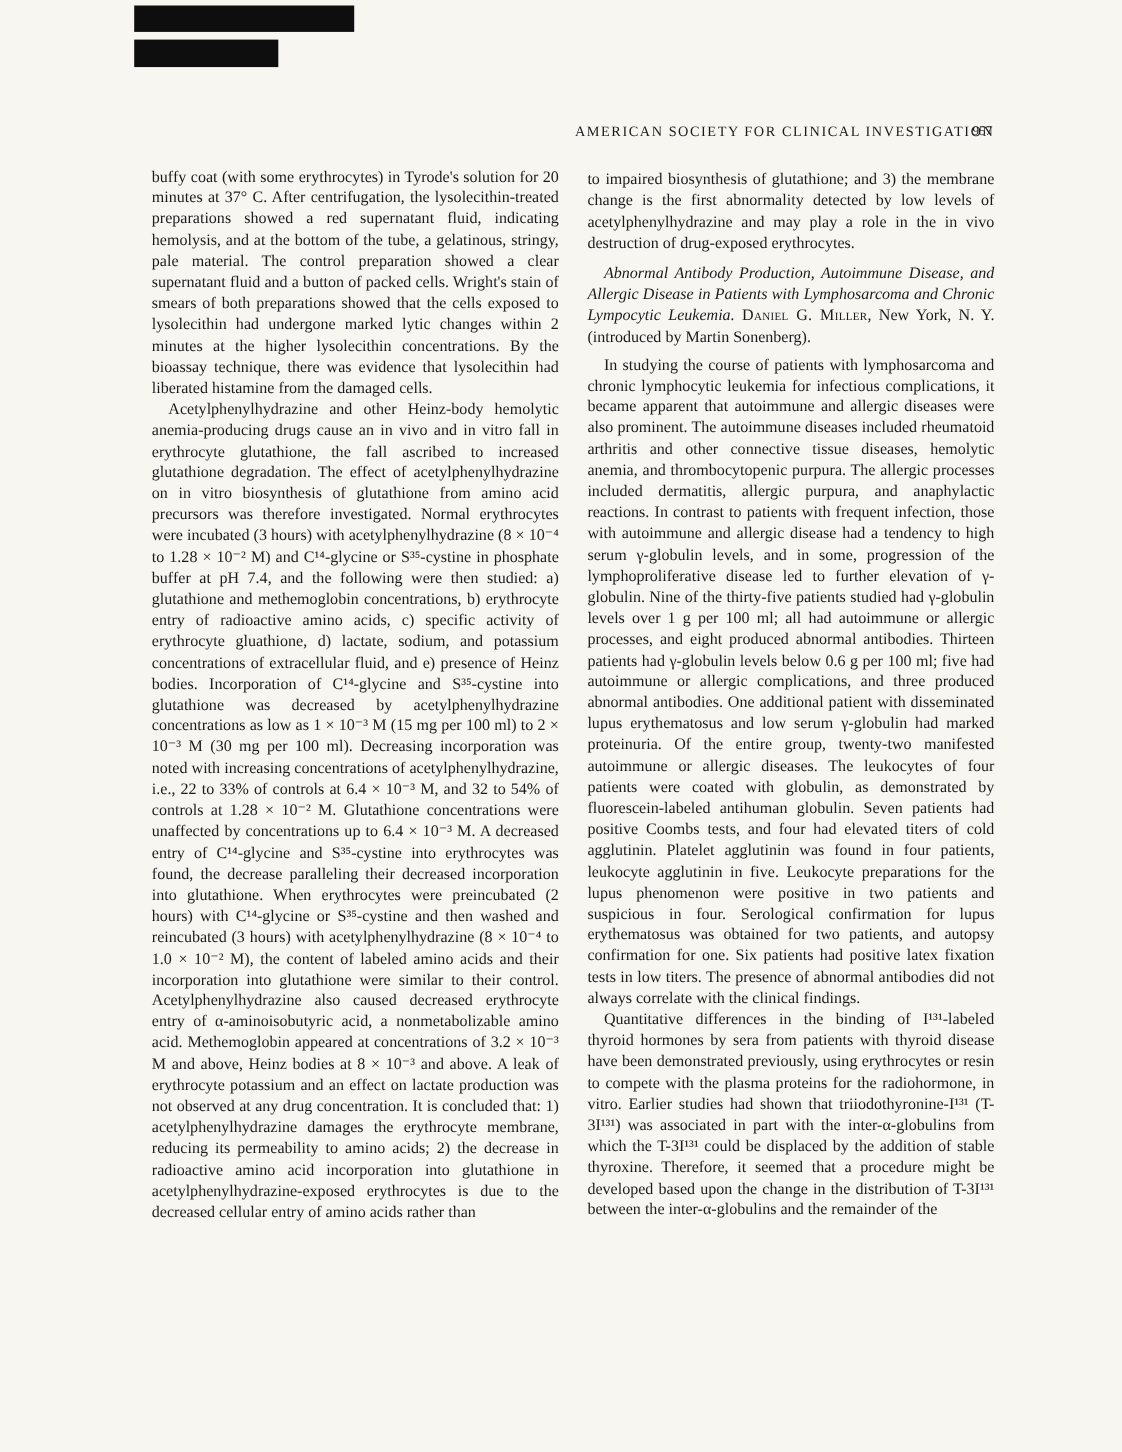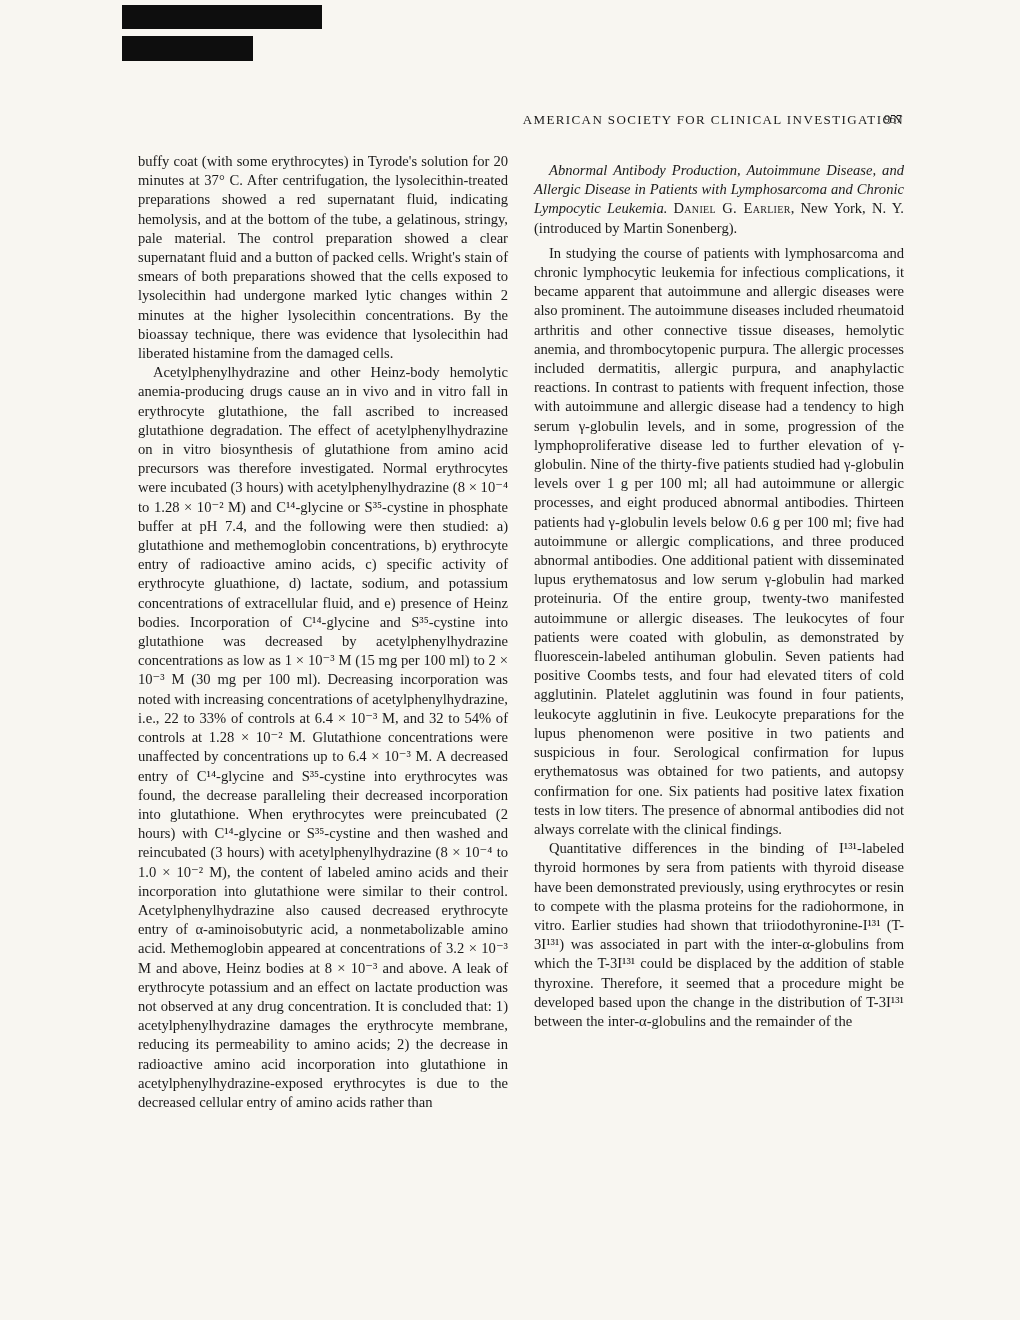--- a/index.html
+++ b/index.html
@@ -41,20 +41,21 @@
     position: absolute;
     right: 2px;
     top: 0;
     letter-spacing: 0;
     font-size: 12px;
   }
   .columns {
     display: flex;
     gap: 26px;
     margin-top: 22px;
+    align-items: center;
   }
   .col {
     width: 370px;
     font-size: 14.6px;
     line-height: 19.2px;
     text-align: justify;
   }
   .col p { margin: 0; }
   p.para { text-indent: 15px; }
   p.para.no-indent { text-indent: 0; }
@@ -84,24 +85,25 @@
     <div class="columns">
 
       <div class="col">
         <p class="para no-indent">buffy coat (with some erythrocytes) in Tyrode's solution for 20 minutes at 37° C.  After centrifugation, the lysolecithin-treated preparations showed a red supernatant fluid, indicating hemolysis, and at the bottom of the tube, a gelatinous, stringy, pale material.  The control preparation showed a clear supernatant fluid and a button of packed cells.  Wright's stain of smears of both preparations showed that the cells exposed to lysolecithin had undergone marked lytic changes within 2 minutes at the higher lysolecithin concentrations.  By the bioassay technique, there was evidence that lysolecithin had liberated histamine from the damaged cells.</p>
 
 
         <p class="para">Acetylphenylhydrazine and other Heinz-body hemolytic anemia-producing drugs cause an in vivo and in vitro fall in erythrocyte glutathione, the fall ascribed to increased glutathione degradation.  The effect of acetylphenylhydrazine on in vitro biosynthesis of glutathione from amino acid precursors was therefore investigated.  Normal erythrocytes were incubated (3 hours) with acetylphenylhydrazine (8 × 10⁻⁴ to 1.28 × 10⁻² M) and C¹⁴-glycine or S³⁵-cystine in phosphate buffer at pH 7.4, and the following were then studied: a) glutathione and methemoglobin concentrations, b) erythrocyte entry of radioactive amino acids, c) specific activity of erythrocyte gluathione, d) lactate, sodium, and potassium concentrations of extracellular fluid, and e) presence of Heinz bodies.  Incorporation of C¹⁴-glycine and S³⁵-cystine into glutathione was decreased by acetylphenylhydrazine concentrations as low as 1 × 10⁻³ M (15 mg per 100 ml) to 2 × 10⁻³ M (30 mg per 100 ml).  Decreasing incorporation was noted with increasing concentrations of acetylphenylhydrazine, i.e., 22 to 33% of controls at 6.4 × 10⁻³ M, and 32 to 54% of controls at 1.28 × 10⁻² M.  Glutathione concentrations were unaffected by concentrations up to 6.4 × 10⁻³ M.  A decreased entry of C¹⁴-glycine and S³⁵-cystine into erythrocytes was found, the decrease paralleling their decreased incorporation into glutathione.  When erythrocytes were preincubated (2 hours) with C¹⁴-glycine or S³⁵-cystine and then washed and reincubated (3 hours) with acetylphenylhydrazine (8 × 10⁻⁴ to 1.0 × 10⁻² M), the content of labeled amino acids and their incorporation into glutathione were similar to their control.  Acetylphenylhydrazine also caused decreased erythrocyte entry of α-aminoisobutyric acid, a nonmetabolizable amino acid.  Methemoglobin appeared at concentrations of 3.2 × 10⁻³ M and above, Heinz bodies at 8 × 10⁻³ and above.  A leak of erythrocyte potassium and an effect on lactate production was not observed at any drug concentration.  It is concluded that: 1) acetylphenylhydrazine damages the erythrocyte membrane, reducing its permeability to amino acids; 2) the decrease in radioactive amino acid incorporation into glutathione in acetylphenylhydrazine-exposed erythrocytes is due to the decreased cellular entry of amino acids rather than</p>
       </div>
 
       <div class="col">
+        <p class="para no-indent">to impaired biosynthesis of glutathione; and 3) the membrane change is the first abnormality detected by low levels of acetylphenylhydrazine and may play a role in the in vivo destruction of drug-exposed erythrocytes.</p>
 
         <p class="heading">
           <span class="h-title">Abnormal Antibody Production, Autoimmune Disease, and Allergic Disease in Patients with Lymphosarcoma and Chronic Lympocytic Leukemia.</span>
-          <span class="h-authors">Daniel G. Earlier</span><span class="h-tail">, New York, N. Y.  (introduced by Martin Sonenberg).</span>
+          <span class="h-authors">Daniel G. Miller</span><span class="h-tail">, New York, N. Y.  (introduced by Martin Sonenberg).</span>
         </p>
 
         <p class="para">In studying the course of patients with lymphosarcoma and chronic lymphocytic leukemia for infectious complications, it became apparent that autoimmune and allergic diseases were also prominent.  The autoimmune diseases included rheumatoid arthritis and other connective tissue diseases, hemolytic anemia, and thrombocytopenic purpura.  The allergic processes included dermatitis, allergic purpura, and anaphylactic reactions.  In contrast to patients with frequent infection, those with autoimmune and allergic disease had a tendency to high serum γ-globulin levels, and in some, progression of the lymphoproliferative disease led to further elevation of γ-globulin.  Nine of the thirty-five patients studied had γ-globulin levels over 1 g per 100 ml; all had autoimmune or allergic processes, and eight produced abnormal antibodies.  Thirteen patients had γ-globulin levels below 0.6 g per 100 ml; five had autoimmune or allergic complications, and three produced abnormal antibodies.  One additional patient with disseminated lupus erythematosus and low serum γ-globulin had marked proteinuria.  Of the entire group, twenty-two manifested autoimmune or allergic diseases.  The leukocytes of four patients were coated with globulin, as demonstrated by fluorescein-labeled antihuman globulin.  Seven patients had positive Coombs tests, and four had elevated titers of cold agglutinin.  Platelet agglutinin was found in four patients, leukocyte agglutinin in five.  Leukocyte preparations for the lupus phenomenon were positive in two patients and suspicious in four.  Serological confirmation for lupus erythematosus was obtained for two patients, and autopsy confirmation for one.  Six patients had positive latex fixation tests in low titers.  The presence of abnormal antibodies did not always correlate with the clinical findings.</p>
 
 
         <p class="para">Quantitative differences in the binding of I¹³¹-labeled thyroid hormones by sera from patients with thyroid disease have been demonstrated previously, using erythrocytes or resin to compete with the plasma proteins for the radiohormone, in vitro.  Earlier studies had shown that triiodothyronine-I¹³¹ (T-3I¹³¹) was associated in part with the inter-α-globulins from which the T-3I¹³¹ could be displaced by the addition of stable thyroxine.  Therefore, it seemed that a procedure might be developed based upon the change in the distribution of T-3I¹³¹ between the inter-α-globulins and the remainder of the</p>
       </div>
 
     </div>
   </div>

